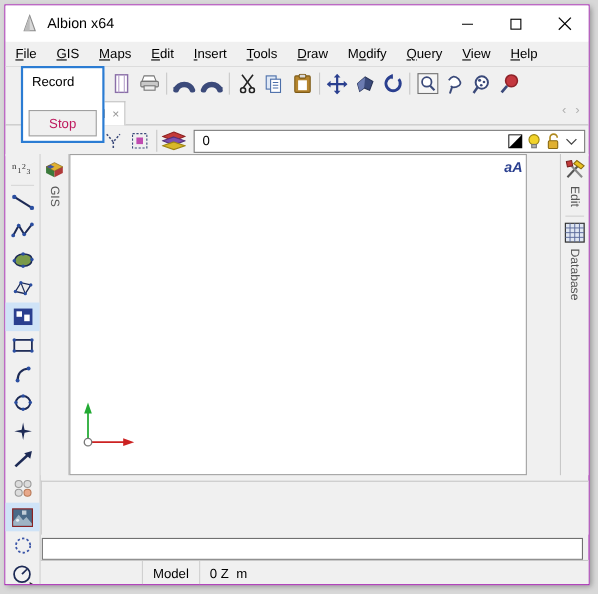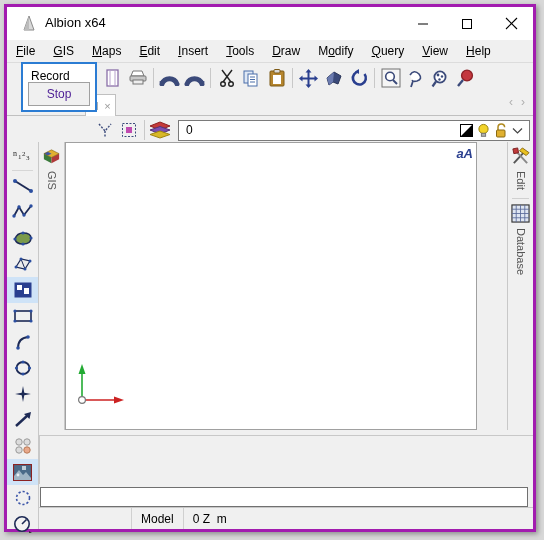--- a/index.html
+++ b/index.html
@@ -1,19 +1,19 @@
 <!DOCTYPE html>
 <html><head>
 <meta charset="utf-8">
 <style>
   html,body{margin:0;padding:0;background:#d8d8d8;}
   body{width:544px;height:540px;overflow:hidden;font-family:"Liberation Sans",sans-serif;}
 
   .app{position:absolute;left:4px;top:4px;width:532px;height:528px;
-       background:#f0f0f0;border:3px solid #a21caf;box-sizing:border-box;
+       background:#f0f0f0;border:1px solid #a21caf;box-sizing:border-box;
        box-shadow:2px 2px 5px rgba(0,0,0,.35);}
 
   
   .titlebar{height:33px;background:#ffffff;position:relative;}
   .title-icon{position:absolute;left:14px;top:8px;width:16px;height:17px;}
   .title-text{position:absolute;left:38px;top:8px;font-size:13px;color:#000;}
   .wbtns{position:absolute;right:0;top:0;height:33px;display:flex;}
   .wbtn{width:44px;height:33px;display:flex;align-items:center;justify-content:center;}
   .wbtn svg{display:block;}
 
@@ -75,26 +75,26 @@
            border-top:1px solid #c8c8c8;border-left:1px solid #c8c8c8;box-sizing:border-box;}
   .cmdline{position:absolute;left:33px;right:5px;bottom:22px;height:20px;background:#fff;
            border:1px solid #707070;box-sizing:border-box;}
   .statusbar{position:absolute;left:32px;right:0;bottom:0;height:21px;background:#f0f0f0;
              border-top:1px solid #c8c8c8;display:flex;align-items:center;font-size:12px;color:#000;}
   .sb-cell{padding:0 9px;border-right:1px solid #d0d0d0;height:21px;display:flex;align-items:center;
            white-space:nowrap;}
   .sb-spacer{width:92px;border-right:1px solid #d0d0d0;height:21px;}
 
   
-  .record-popup{position:absolute;left:14px;top:55px;width:76px;height:50px;background:#fff;
+  .record-popup{position:absolute;left:14px;top:55px;width:76px;height:70px;background:#fff;
                 border:2px solid #2b7cd3;box-sizing:border-box;z-index:40;}
   .record-title{font-size:12px;color:#000;padding:5px 0 0 8px;}
   .stop-btn{position:absolute;left:5px;right:5px;bottom:4px;height:24px;background:#f0f0f0;
             border:1px solid #a0a0a0;display:flex;align-items:center;justify-content:center;
-            font-size:12px;color:#4c1d95;box-sizing:border-box;}
+            font-size:12px;color:#be185d;box-sizing:border-box;}
 </style>
 </head>
 <body>
 
 <div class="app">
 
   <div class="titlebar">
     <svg class="title-icon" viewBox="0 0 16 17">
       <path d="M8 1 L13 15 L3 15 Z" fill="#d9d9d9" stroke="#8a8a8a" stroke-width="1"></path>
       <path d="M8 1 L8 15 L3 15 Z" fill="#bcbcbc"></path>

